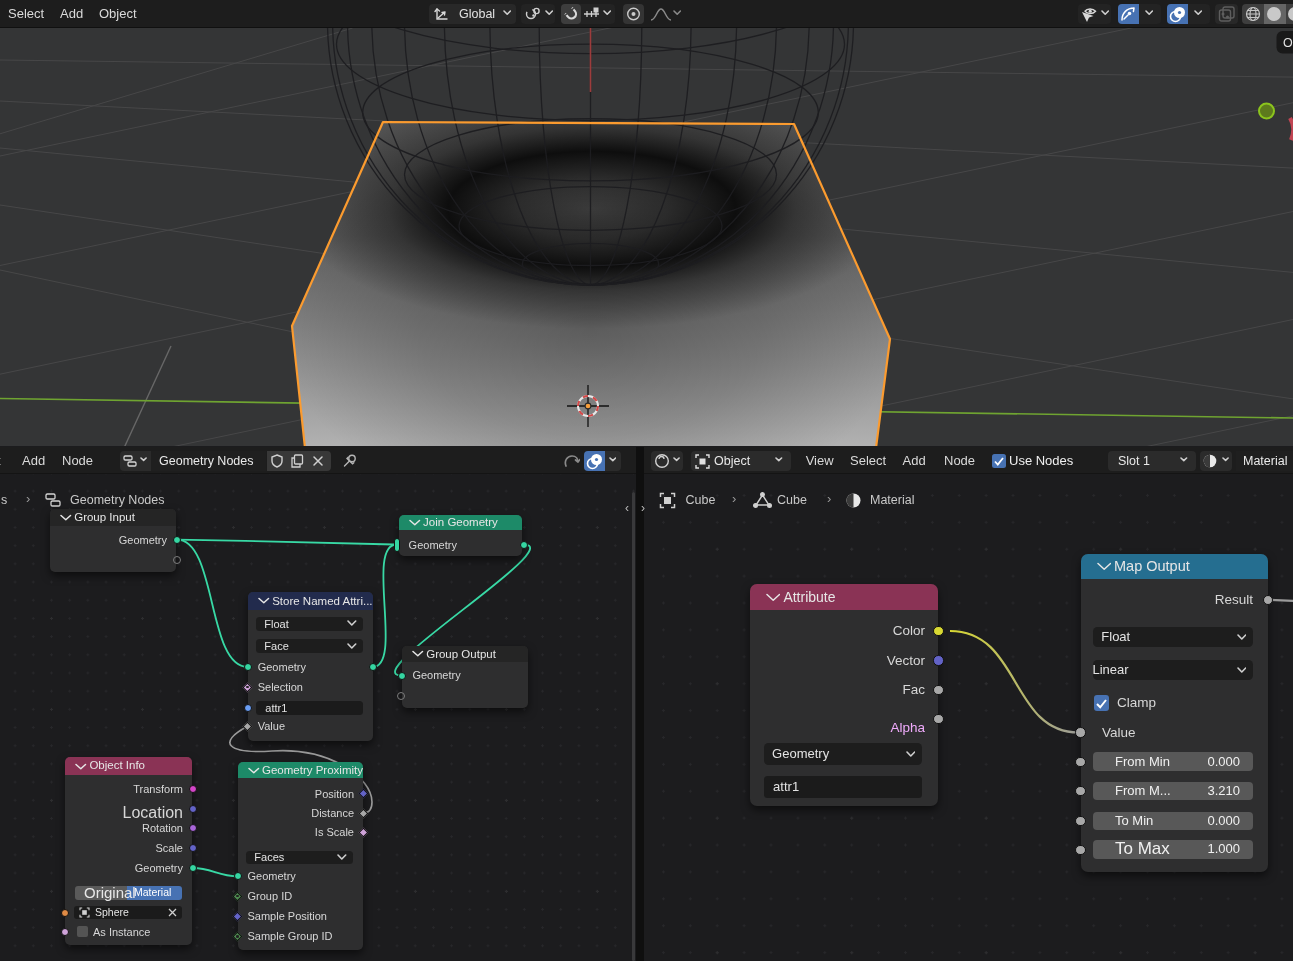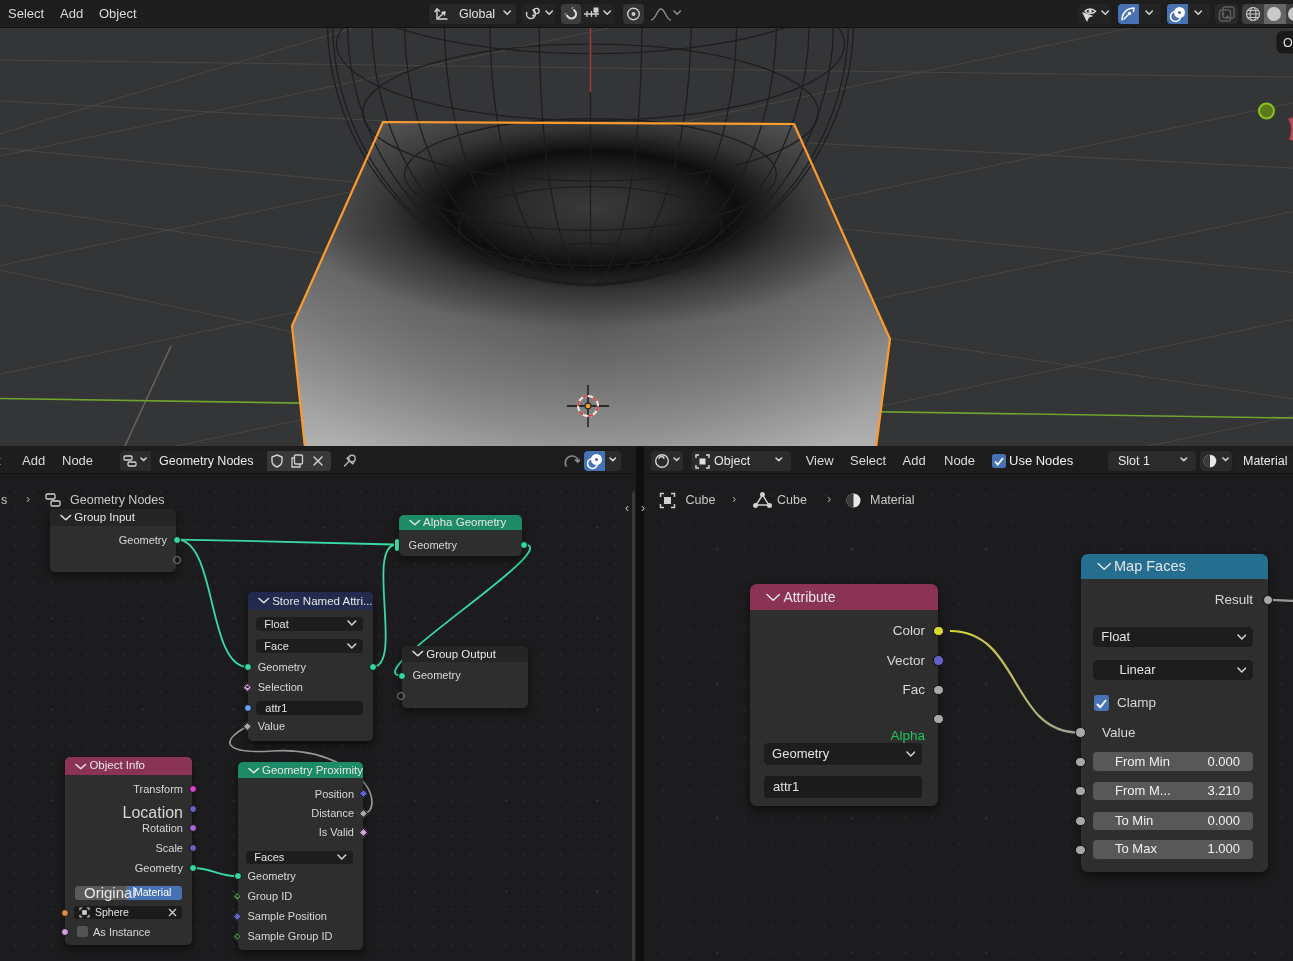--- a/index.html
+++ b/index.html
@@ -270,21 +270,21 @@
     </svg>
     <div class="tx" style="left:74.2px;top:62.39999999999998px;line-height:16.2px;font-size:11.5px;color:#e6e6e6;z-index:10">Group Input</div>
     <div class="tx" style="right:469px;top:86.5px;font-size:11px;color:#d7d7d7;z-index:11">Geometry</div>
     <div class="abs" style="left:172.7px;top:88.7px;width:8.0px;height:8.0px;border-radius:50%;background:#35d6a2;border:1px solid #111;z-index:12"></div>
     <div class="abs" style="left:173.3px;top:108.7px;width:8.0px;height:8.0px;border-radius:50%;background:transparent;border:1.4px solid #7c7c7c;z-index:12"></div>
     <div class="abs" style="left:398.6px;top:67.60000000000002px;width:123.39999999999998px;height:41.9px;border-radius:5px;background:#2e2e2f;box-shadow:0 4px 9px rgba(0,0,0,0.55);z-index:10"></div>
     <div class="abs" style="left:398.6px;top:67.60000000000002px;width:123.39999999999998px;height:15.9px;border-radius:5px 5px 0 0;background:#1d8a68;z-index:10"></div>
     <svg class="abs" style="left:408.6px;top:72.2px;z-index:10" width="12" height="8">
       <path d="M1 1.5 L5.8 5.8 L10.5 1.5" fill="none" stroke="#e6e6e6" stroke-width="1.5" stroke-linecap="round" stroke-linejoin="round"></path>
     </svg>
-    <div class="tx" style="left:423.1px;top:67.60000000000002px;line-height:15.9px;font-size:11.5px;color:#e6e6e6;z-index:10">Alpha Geometry</div>
+    <div class="tx" style="left:423.1px;top:67.60000000000002px;line-height:15.9px;font-size:11.5px;color:#e6e6e6;z-index:10">Join Geometry</div>
     <div class="tx" style="left:408.6px;top:91.5px;font-size:11px;color:#d7d7d7;z-index:11">Geometry</div>
     <div class="abs" style="left:393.6px;top:90.5px;width:6px;height:14px;border-radius:3px;background:#35d6a2;border:1px solid #111;z-index:12"></div>
     <div class="abs" style="left:519.5px;top:93.5px;width:8.0px;height:8.0px;border-radius:50%;background:#35d6a2;border:1px solid #111;z-index:12"></div>
     <div class="abs" style="left:401.7px;top:198.5px;width:125.90000000000003px;height:62.7px;border-radius:5px;background:#2e2e2f;box-shadow:0 4px 9px rgba(0,0,0,0.55);z-index:10"></div>
     <div class="abs" style="left:401.7px;top:198.5px;width:125.90000000000003px;height:16.1px;border-radius:5px 5px 0 0;background:#252525;z-index:10"></div>
     <svg class="abs" style="left:411.7px;top:203.2px;z-index:10" width="12" height="8">
       <path d="M1 1.5 L5.8 5.8 L10.5 1.5" fill="none" stroke="#e6e6e6" stroke-width="1.5" stroke-linecap="round" stroke-linejoin="round"></path>
     </svg>
     <div class="tx" style="left:426.2px;top:198.5px;line-height:16.1px;font-size:11.5px;color:#e6e6e6;z-index:10">Group Output</div>
     <div class="tx" style="left:412.4px;top:222.29999999999995px;font-size:11px;color:#d7d7d7;z-index:11">Geometry</div>
@@ -355,21 +355,21 @@
     <div class="abs" style="left:237.5px;top:314.6px;width:125.80000000000001px;height:188.20000000000002px;border-radius:5px;background:#2e2e2f;box-shadow:0 4px 9px rgba(0,0,0,0.55);z-index:10"></div>
     <div class="abs" style="left:237.5px;top:314.6px;width:125.80000000000001px;height:16.9px;border-radius:5px 5px 0 0;background:#1d8a68;z-index:10"></div>
     <svg class="abs" style="left:247.5px;top:319.7px;z-index:10" width="12" height="8">
       <path d="M1 1.5 L5.8 5.8 L10.5 1.5" fill="none" stroke="#e6e6e6" stroke-width="1.5" stroke-linecap="round" stroke-linejoin="round"></path>
     </svg>
     <div class="tx" style="left:262.0px;top:314.6px;line-height:16.9px;font-size:11.5px;color:#e6e6e6;z-index:10">Geometry Proximity</div>
     <div class="tx" style="right:282px;top:340.5px;font-size:11px;color:#d7d7d7;z-index:11">Position</div>
     <div class="abs" style="left:359.8px;top:343.0px;width:6.8px;height:6.8px;background:#6363c7;border:1px solid #111;transform:rotate(45deg);z-index:12"></div>
     <div class="tx" style="right:282px;top:360px;font-size:11px;color:#d7d7d7;z-index:11">Distance</div>
     <div class="abs" style="left:359.8px;top:362.5px;width:6.8px;height:6.8px;background:#a8a8a8;border:1px solid #111;transform:rotate(45deg);z-index:12"></div>
-    <div class="tx" style="right:282px;top:379.29999999999995px;font-size:11px;color:#d7d7d7;z-index:11">Is Valid</div>
+    <div class="tx" style="right:282px;top:379.29999999999995px;font-size:11px;color:#d7d7d7;z-index:11">Is Scale</div>
     <div class="abs" style="left:359.8px;top:381.8px;width:6.8px;height:6.8px;background:#cfa3d9;border:1px solid #111;transform:rotate(45deg);z-index:12"></div>
     <div class="abs" style="left:246.3px;top:403.6px;width:106.7px;height:13.1px;background:#1d1d1d;border-radius:3.5px;z-index:11"></div>
     <div class="tx" style="left:254.3px;top:403.6px;line-height:13.1px;font-size:11px;color:#e3e3e3;z-index:11">Faces</div>
     <svg style="position:absolute;z-index:12;left:337.2px;top:406.7px" width="9.7" height="8.0">
       <path d="M1 1 L4.8 5.0 L8.7 1" fill="none" stroke="#cfcfcf" stroke-width="1.6" stroke-linecap="round" stroke-linejoin="round"></path>
     </svg>
     <div class="tx" style="left:247.5px;top:423.29999999999995px;font-size:11px;color:#d7d7d7;z-index:11">Geometry</div>
     <div class="abs" style="left:233.5px;top:425.3px;width:8.0px;height:8.0px;border-radius:50%;background:#35d6a2;border:1px solid #111;z-index:12"></div>
     <div class="tx" style="left:247.5px;top:443px;font-size:11px;color:#d7d7d7;z-index:11">Group ID</div>
     <div class="abs" style="left:234.0px;top:445.5px;width:6.8px;height:6.8px;background:#4e8a50;border:1px solid #111;transform:rotate(45deg);z-index:12"></div>
@@ -466,44 +466,44 @@
     <svg class="abs" style="left:122.39999999999998px;top:145.9px;z-index:10" width="14" height="9">
       <path d="M1 1.5 L7.2 7.2 L13.5 1.5" fill="none" stroke="#e6e6e6" stroke-width="1.5" stroke-linecap="round" stroke-linejoin="round"></path>
     </svg>
     <div class="tx" style="left:139.9px;top:136.60000000000002px;line-height:26.9px;font-size:14px;color:#e6e6e6;z-index:10">Attribute</div>
     <div class="tx" style="right:368.0px;top:175.79999999999995px;font-size:13.5px;color:#d7d7d7;z-index:11">Color</div>
     <div class="abs" style="left:289.8px;top:178.6px;width:10.4px;height:10.4px;border-radius:50%;background:#d8d833;border:1px solid #111;z-index:12"></div>
     <div class="tx" style="right:368.0px;top:205.60000000000002px;font-size:13.5px;color:#d7d7d7;z-index:11">Vector</div>
     <div class="abs" style="left:289.8px;top:208.4px;width:10.4px;height:10.4px;border-radius:50%;background:#6363c7;border:1px solid #111;z-index:12"></div>
     <div class="tx" style="right:368.0px;top:235px;font-size:13.5px;color:#d7d7d7;z-index:11">Fac</div>
     <div class="abs" style="left:289.8px;top:237.8px;width:10.4px;height:10.4px;border-radius:50%;background:#a8a8a8;border:1px solid #111;z-index:12"></div>
-    <div class="tx" style="right:368.0px;top:281px;font-size:13.5px;color:#22c55e;z-index:11">Alpha</div>
+    <div class="tx" style="right:368.0px;top:273px;font-size:13.5px;color:#f0abfc;z-index:11">Alpha</div>
     <div class="abs" style="left:289.8px;top:266.6px;width:10.4px;height:10.4px;border-radius:50%;background:#a8a8a8;border:1px solid #111;z-index:12"></div>
     <div class="abs" style="left:120.60000000000002px;top:296.29999999999995px;width:157.5px;height:21.3px;background:#1d1d1d;border-radius:4.5px;z-index:11"></div>
     <div class="tx" style="left:128.60000000000002px;top:296.29999999999995px;line-height:21.3px;font-size:13px;color:#e3e3e3;z-index:11">Geometry</div>
     <svg style="position:absolute;z-index:12;left:262.3px;top:303.5px" width="9.7" height="8.0">
       <path d="M1 1 L4.8 5.0 L8.7 1" fill="none" stroke="#cfcfcf" stroke-width="1.6" stroke-linecap="round" stroke-linejoin="round"></path>
     </svg>
     <div class="abs" style="left:120.60000000000002px;top:329.1px;width:157.5px;height:22.0px;background:#1b1b1b;border-radius:3.5px;z-index:11"></div>
     <div class="tx" style="left:129.60000000000002px;top:329.1px;line-height:22.0px;font-size:13px;color:#e3e3e3;z-index:11">attr1</div>
     <div class="abs" style="left:437.0px;top:106.70000000000005px;width:187.0999999999999px;height:318.3px;border-radius:7px;background:#2e2e2f;box-shadow:0 4px 9px rgba(0,0,0,0.55);z-index:10"></div>
     <div class="abs" style="left:437.0px;top:106.70000000000005px;width:187.0999999999999px;height:25.1px;border-radius:7px 7px 0 0;background:#256e90;z-index:10"></div>
     <svg class="abs" style="left:453.0px;top:115.1px;z-index:10" width="14" height="9">
       <path d="M1 1.5 L7.2 7.2 L13.5 1.5" fill="none" stroke="#e6e6e6" stroke-width="1.5" stroke-linecap="round" stroke-linejoin="round"></path>
     </svg>
-    <div class="tx" style="left:470.5px;top:106.70000000000005px;line-height:25.1px;font-size:14.5px;color:#e6e6e6;z-index:10">Map Faces</div>
+    <div class="tx" style="left:470.5px;top:106.70000000000005px;line-height:25.1px;font-size:14.5px;color:#e6e6e6;z-index:10">Map Output</div>
     <div class="tx" style="right:40.0px;top:144.70000000000005px;font-size:13.5px;color:#d7d7d7;z-index:11">Result</div>
     <div class="abs" style="left:619.2px;top:147.5px;width:10.4px;height:10.4px;border-radius:50%;background:#a8a8a8;border:1px solid #111;z-index:12"></div>
     <div class="abs" style="left:449.79999999999995px;top:179.89999999999998px;width:159.3px;height:20.2px;background:#1d1d1d;border-radius:4.5px;z-index:11"></div>
     <div class="tx" style="left:457.79999999999995px;top:179.89999999999998px;line-height:20.2px;font-size:13px;color:#e3e3e3;z-index:11">Float</div>
     <svg style="position:absolute;z-index:12;left:593.3px;top:186.5px" width="9.7" height="8.0">
       <path d="M1 1 L4.8 5.0 L8.7 1" fill="none" stroke="#cfcfcf" stroke-width="1.6" stroke-linecap="round" stroke-linejoin="round"></path>
     </svg>
     <div class="abs" style="left:449.79999999999995px;top:213px;width:159.3px;height:20.2px;background:#1d1d1d;border-radius:4.5px;z-index:11"></div>
-    <div class="tx" style="left:476px;top:213px;line-height:20.2px;font-size:13px;color:#e3e3e3;z-index:11">Linear</div>
+    <div class="tx" style="left:449px;top:213px;line-height:20.2px;font-size:13px;color:#e3e3e3;z-index:11">Linear</div>
     <svg style="position:absolute;z-index:12;left:593.3px;top:219.6px" width="9.7" height="8.0">
       <path d="M1 1 L4.8 5.0 L8.7 1" fill="none" stroke="#cfcfcf" stroke-width="1.6" stroke-linecap="round" stroke-linejoin="round"></path>
     </svg>
     <div class="abs" style="left:450.2px;top:248.0px;width:15.7px;height:15.7px;background:#4772b3;border-radius:3px;z-index:11"></div>
     <svg class="abs" style="left:452.7px;top:251.5px;z-index:12" width="11" height="10" viewBox="0 0 11 10">
       <path d="M1 5 L4.2 8.3 L10 1" fill="none" stroke="#fff" stroke-width="2"></path>
     </svg>
     <div class="tx" style="left:473.5px;top:247.79999999999995px;font-size:13.5px;color:#d7d7d7;z-index:11">Clamp</div>
     <div class="tx" style="left:458.5px;top:277.70000000000005px;font-size:13.5px;color:#d7d7d7;z-index:11">Value</div>
     <div class="abs" style="left:431.8px;top:280.3px;width:10.4px;height:10.4px;border-radius:50%;background:#a8a8a8;border:1px solid #111;z-index:12"></div>
@@ -513,19 +513,19 @@
     <div class="abs" style="left:431.8px;top:309.7px;width:10.4px;height:10.4px;border-radius:50%;background:#a8a8a8;border:1px solid #111;z-index:12"></div>
     <div class="abs" style="left:449.8px;top:335.0px;width:159.3px;height:18.4px;background:#585858;border-radius:4px;z-index:11"></div>
     <div class="tx" style="left:471.5px;top:335.0px;line-height:18.4px;font-size:13px;color:#f0f0f0;z-index:12">From M...</div>
     <div class="tx" style="right:53.0px;top:335.0px;line-height:18.4px;font-size:13px;color:#f0f0f0;z-index:12">3.210</div>
     <div class="abs" style="left:431.8px;top:339.0px;width:10.4px;height:10.4px;border-radius:50%;background:#a8a8a8;border:1px solid #111;z-index:12"></div>
     <div class="abs" style="left:449.8px;top:364.6px;width:159.3px;height:18.4px;background:#585858;border-radius:4px;z-index:11"></div>
     <div class="tx" style="left:471.5px;top:364.6px;line-height:18.4px;font-size:13px;color:#f0f0f0;z-index:12">To Min</div>
     <div class="tx" style="right:53.0px;top:364.6px;line-height:18.4px;font-size:13px;color:#f0f0f0;z-index:12">0.000</div>
     <div class="abs" style="left:431.8px;top:368.6px;width:10.4px;height:10.4px;border-radius:50%;background:#a8a8a8;border:1px solid #111;z-index:12"></div>
     <div class="abs" style="left:449.8px;top:393.4px;width:159.3px;height:18.9px;background:#585858;border-radius:4px;z-index:11"></div>
-    <div class="tx" style="left:471.5px;top:393.4px;line-height:18.9px;font-size:13px;color:#f0f0f0;z-index:12">To Max</div>
+    <div class="tx" style="left:471.5px;top:393.4px;line-height:18.9px;font-size:17px;color:#f0f0f0;z-index:12">To Max</div>
     <div class="tx" style="right:53.0px;top:393.4px;line-height:18.9px;font-size:13px;color:#f0f0f0;z-index:12">1.000</div>
     <div class="abs" style="left:431.8px;top:397.7px;width:10.4px;height:10.4px;border-radius:50%;background:#a8a8a8;border:1px solid #111;z-index:12"></div>
   </div>
 <div class="abs" style="left:636px;top:447px;width:7.5px;height:514px;background:#0f0f0f;z-index:20"></div>
 <div class="abs" style="left:631.5px;top:492px;width:3px;height:469px;background:#39393b;border-radius:2px;z-index:21"></div>
 <div class="tx" style="left:625px;top:501px;color:#bbbbbb;font-size:12px;z-index:22">‹</div>
 <div class="tx" style="left:641px;top:501px;color:#bbbbbb;font-size:12px;z-index:22">›</div>
 </body></html>

